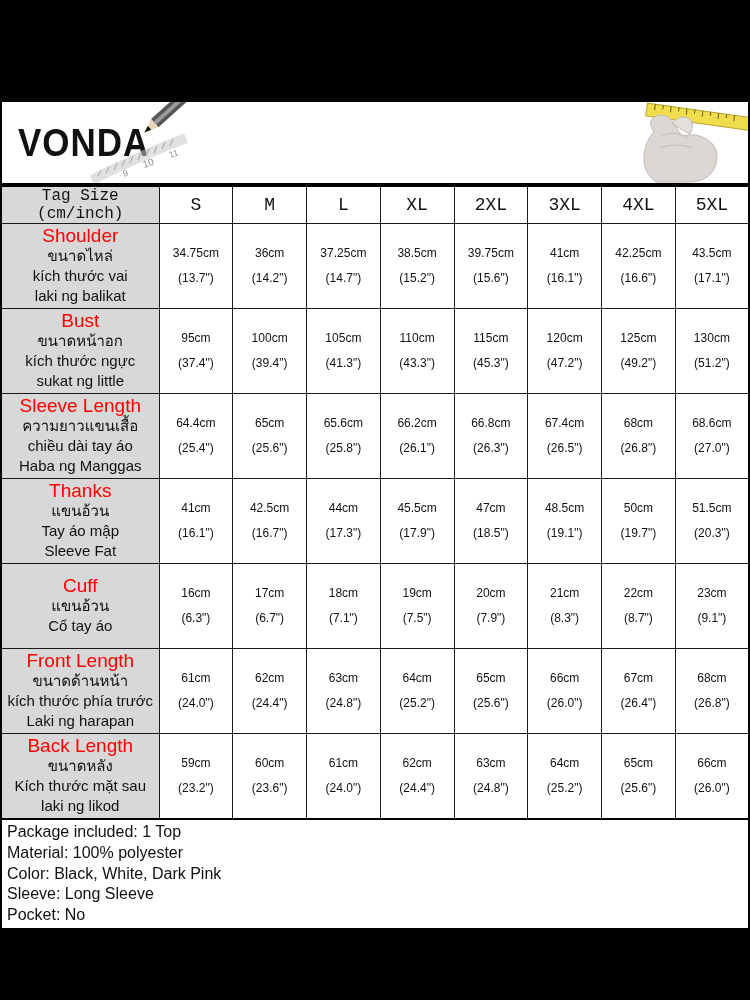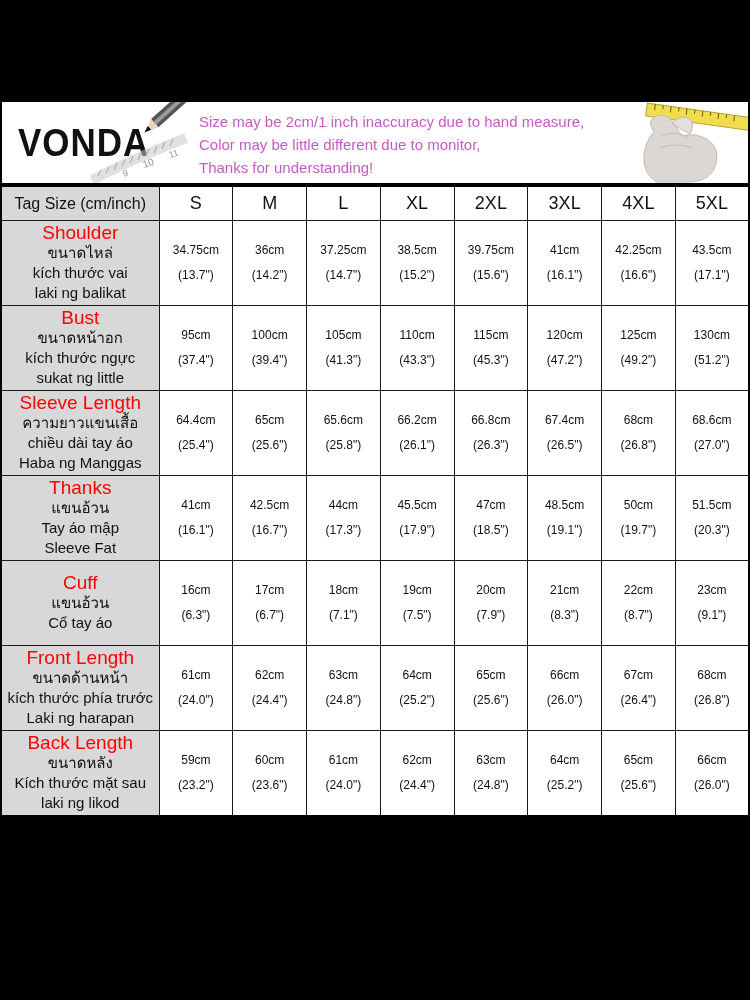--- a/index.html
+++ b/index.html
@@ -31,21 +31,21 @@
 
   
   table.size-table{
     width:750px;border-collapse:collapse;table-layout:fixed;
     background:#fff;border:2px solid #000;
   }
   table.size-table th,table.size-table td{
     border:1px solid #1a1a1a;text-align:center;vertical-align:middle;
     padding:0;color:#111;font-weight:400;
   }
-  thead th{height:33px;font-size:18px;background:#fff;}
+  thead th{height:33px;font-size:18px;background:#fff;font-family:Liberation Mono, monospace;}
   thead th.tag-size{font-size:16px;background:#d8d8d8;}
   tbody th{height:84px;background:#d8d8d8;font-size:15px;line-height:20px;}
   tbody td{height:84px;font-size:12px;line-height:25px;}
   .row-name{font-size:19px;}
   .red{color:#ff0000;}
 
   
   .info-box{
     box-sizing:border-box;width:750px;height:129px;margin-top:-2px;
     border:2px solid #000;background:#fff;
@@ -83,25 +83,20 @@
       <text x="80" y="56" font-size="9" fill="#8f8f8f" transform="rotate(-18 80 56)">11</text>
 
       <g transform="rotate(48 78 18)">
         <rect x="66" y="-28" width="11" height="58" fill="#555"></rect>
         <rect x="69.5" y="-28" width="4" height="58" fill="#9a9a9a"></rect>
         <polygon points="66,30 77,30 71.5,44" fill="#e8d6b8"></polygon>
         <polygon points="69,37 74,37 71.5,44" fill="#111"></polygon>
       </g>
     </svg>
 
-    <div class="notes" style="color:#c55ac5;">
-      <p class="note-line">Size may be 2cm/1 inch inaccuracy due to hand measure,</p>
-      <p class="note-line">Color may be little different due to monitor,</p>
-      <p class="note-line">Thanks for understanding!</p>
-    </div>
 
     <svg class="hand-art" viewBox="0 0 132 81" xmlns="http://www.w3.org/2000/svg">
 
       <g transform="rotate(8 66 14)">
         <rect x="30" y="6" width="104" height="13" fill="#f0dd4e" stroke="#b8a42e" stroke-width="1"></rect>
         <g stroke="#6b5d10" stroke-width="1">
           <line x1="38" y1="6" x2="38" y2="12"></line>
             <line x1="46" y1="6" x2="46" y2="10"></line>
           <line x1="54" y1="6" x2="54" y2="12"></line>
             <line x1="62" y1="6" x2="62" y2="10"></line>
@@ -418,15 +413,23 @@
             <div>(25.6")</div>
           </td>
           <td>
             <div>66cm</div>
             <div>(26.0")</div>
           </td>
         </tr>
       </tbody>
   </table>
 
+  <div class="info-box">
+    <p class="info-line">Package included: 1 Top</p>
+    <p class="info-line">Material: 100% polyester</p>
+    <p class="info-line">Color: Black, White, Dark Pink</p>
+    <p class="info-line">Sleeve: Long Sleeve</p>
+    <p class="info-line">Pocket: No</p>
+    <p class="info-line">Size: S,M,L,XL,2XL,3XL,4XL,5XL</p>
+  </div>
 </div>
 
 <div class="bar bottom"></div>
 
 </body></html>

